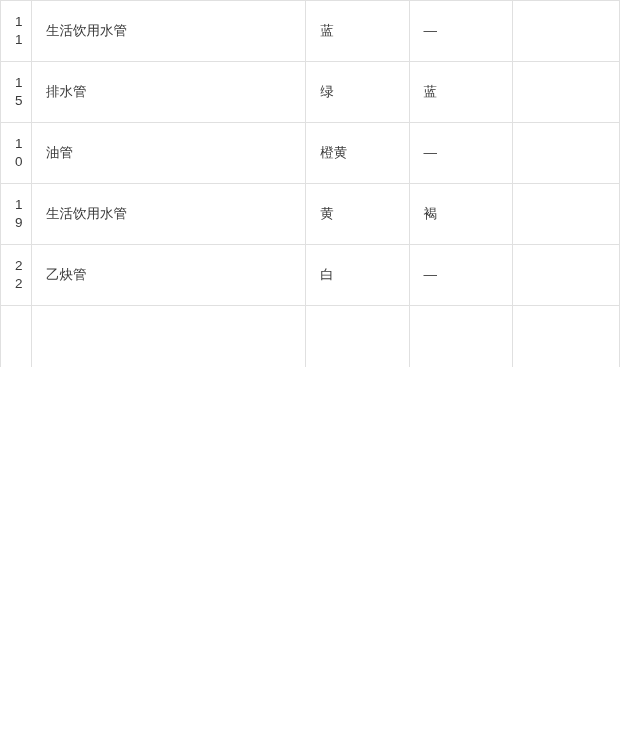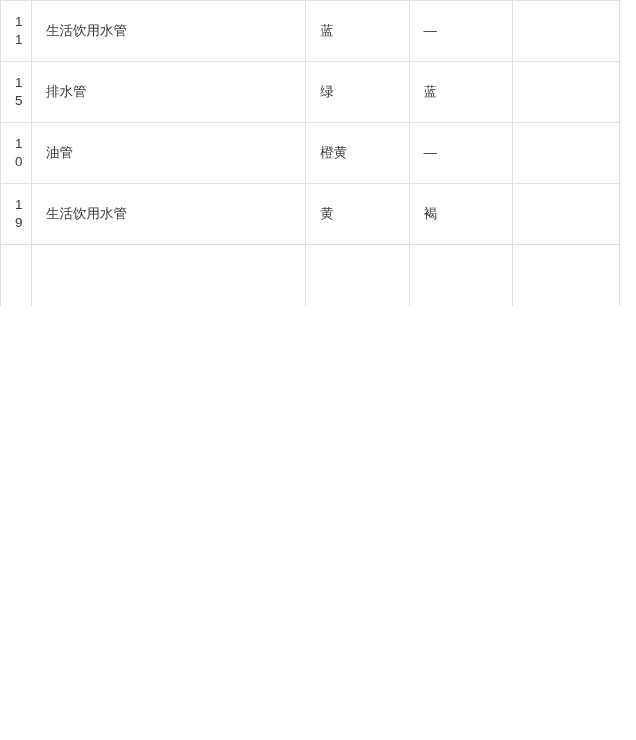--- a/index.html
+++ b/index.html
@@ -88,20 +88,27 @@
         <td class="col-ring">—</td>
         <td class="col-extra"></td>
       </tr>
       <tr>
         <td class="col-index">19</td>
         <td class="col-name">生活饮用水管</td>
         <td class="col-base">黄</td>
         <td class="col-ring">褐</td>
         <td class="col-extra"></td>
       </tr>
+      <tr>
+        <td class="col-index">22</td>
+        <td class="col-name">乙炔管</td>
+        <td class="col-base">白</td>
+        <td class="col-ring">—</td>
+        <td class="col-extra"></td>
+      </tr>
       <tr class="partial">
         <td class="col-index"></td>
         <td class="col-name"></td>
         <td class="col-base"></td>
         <td class="col-ring"></td>
         <td class="col-extra"></td>
       </tr>
     </tbody>
   </table>
 </div>

